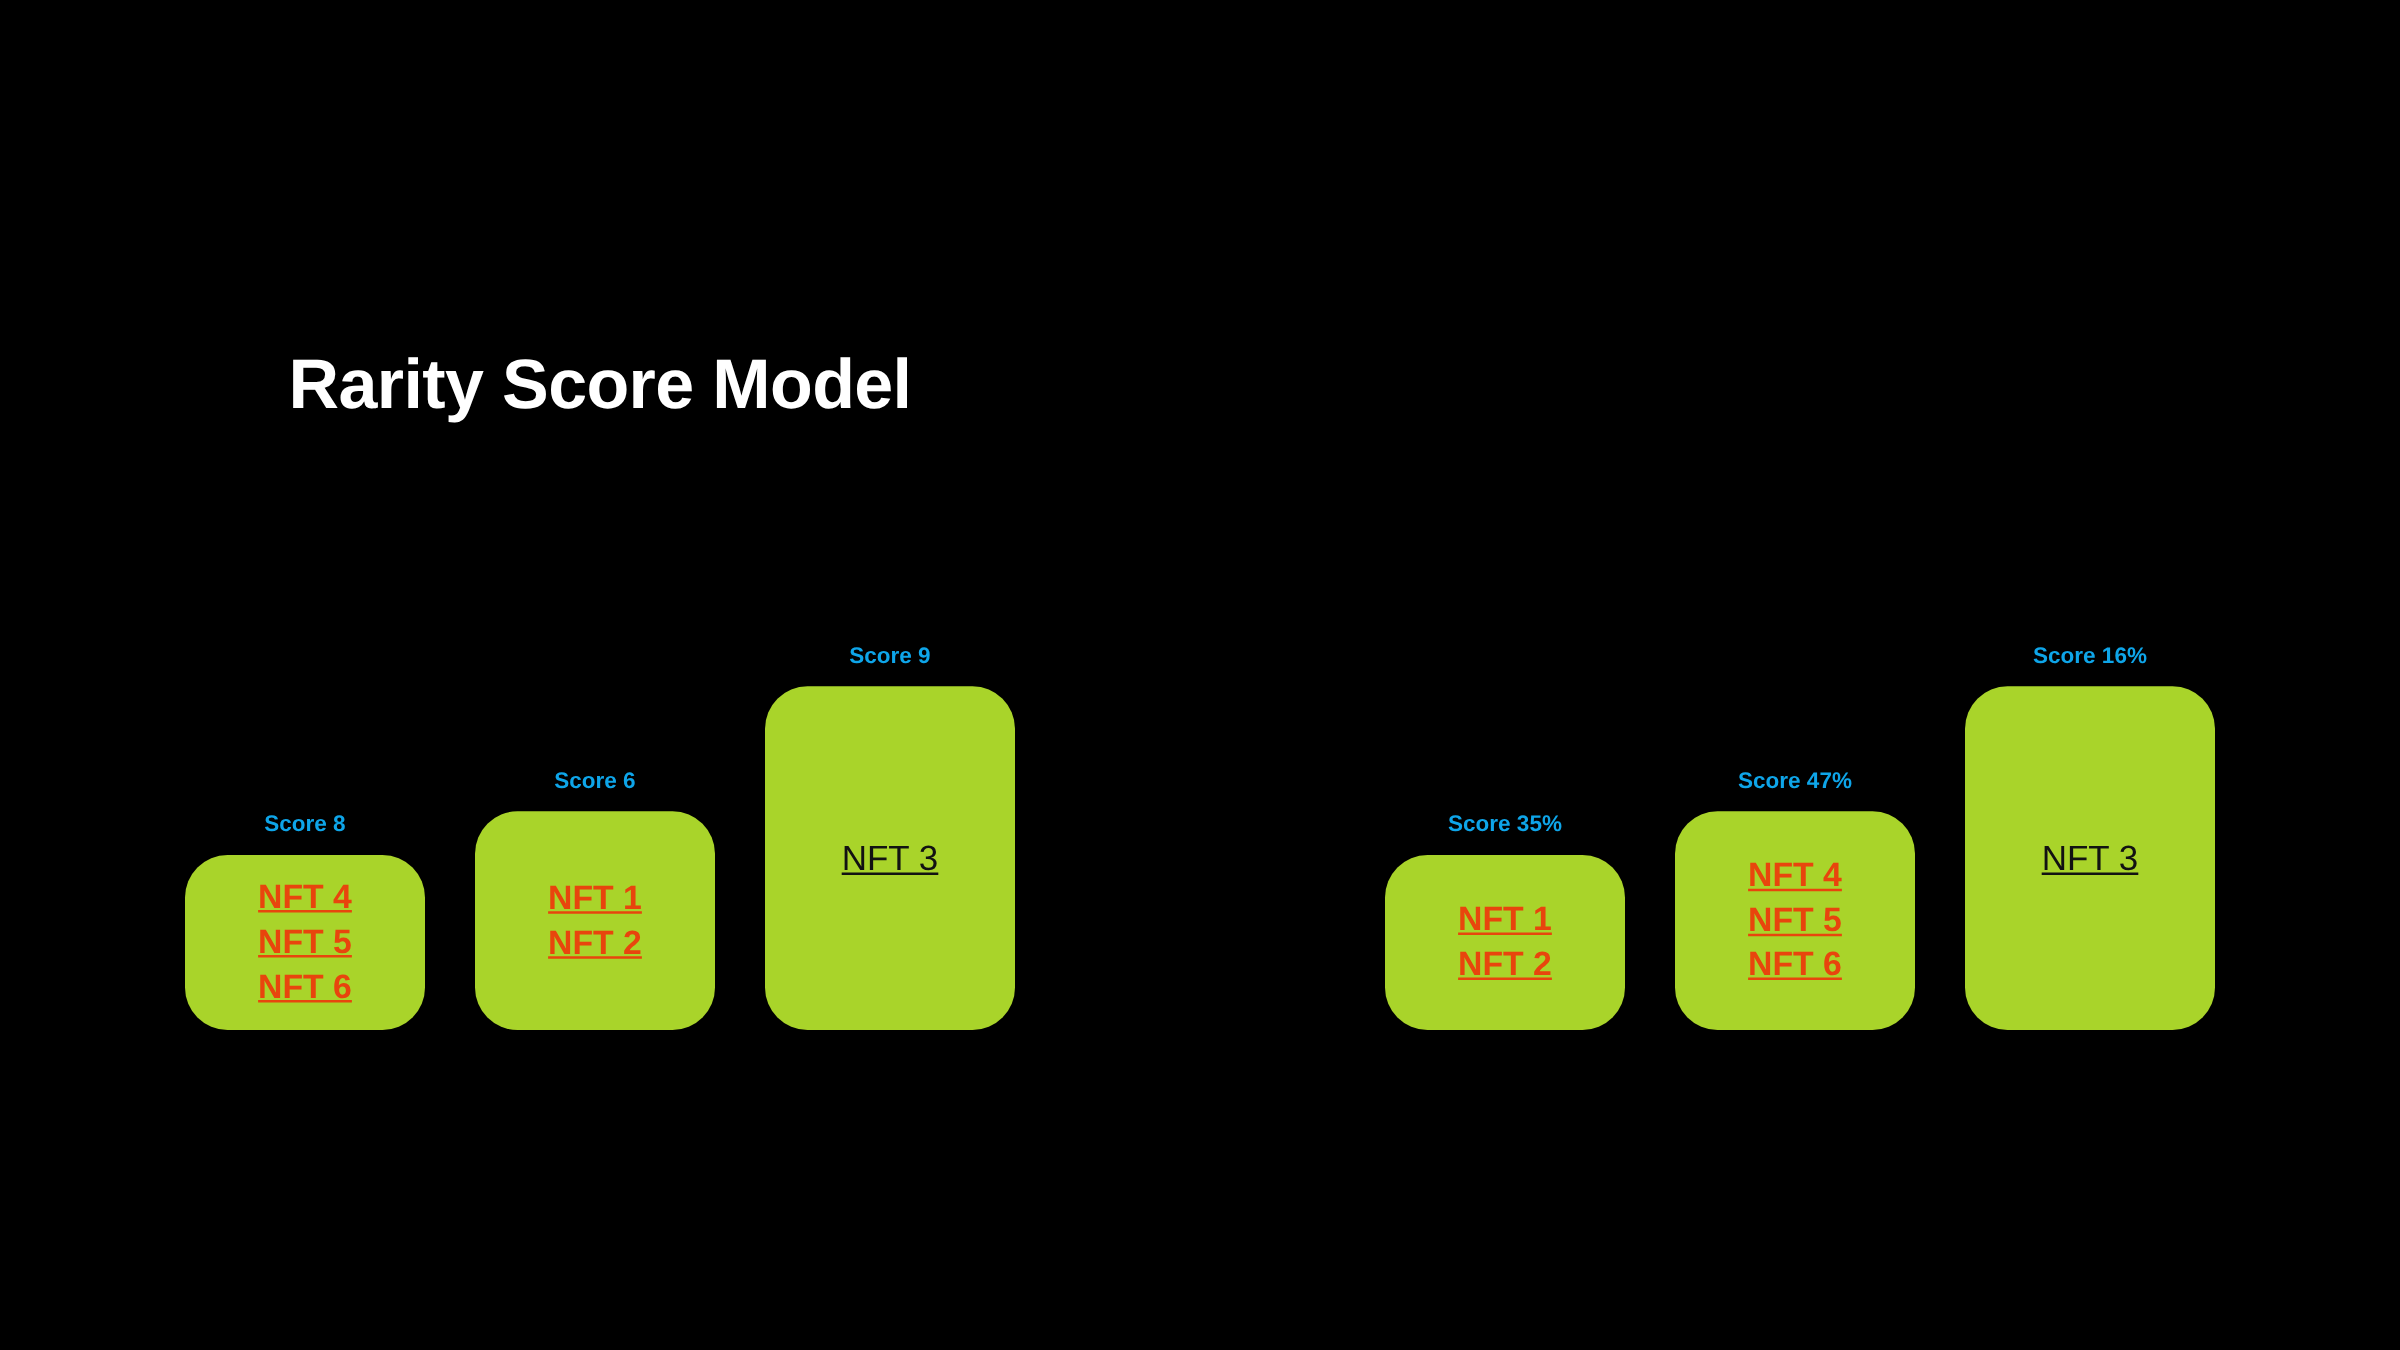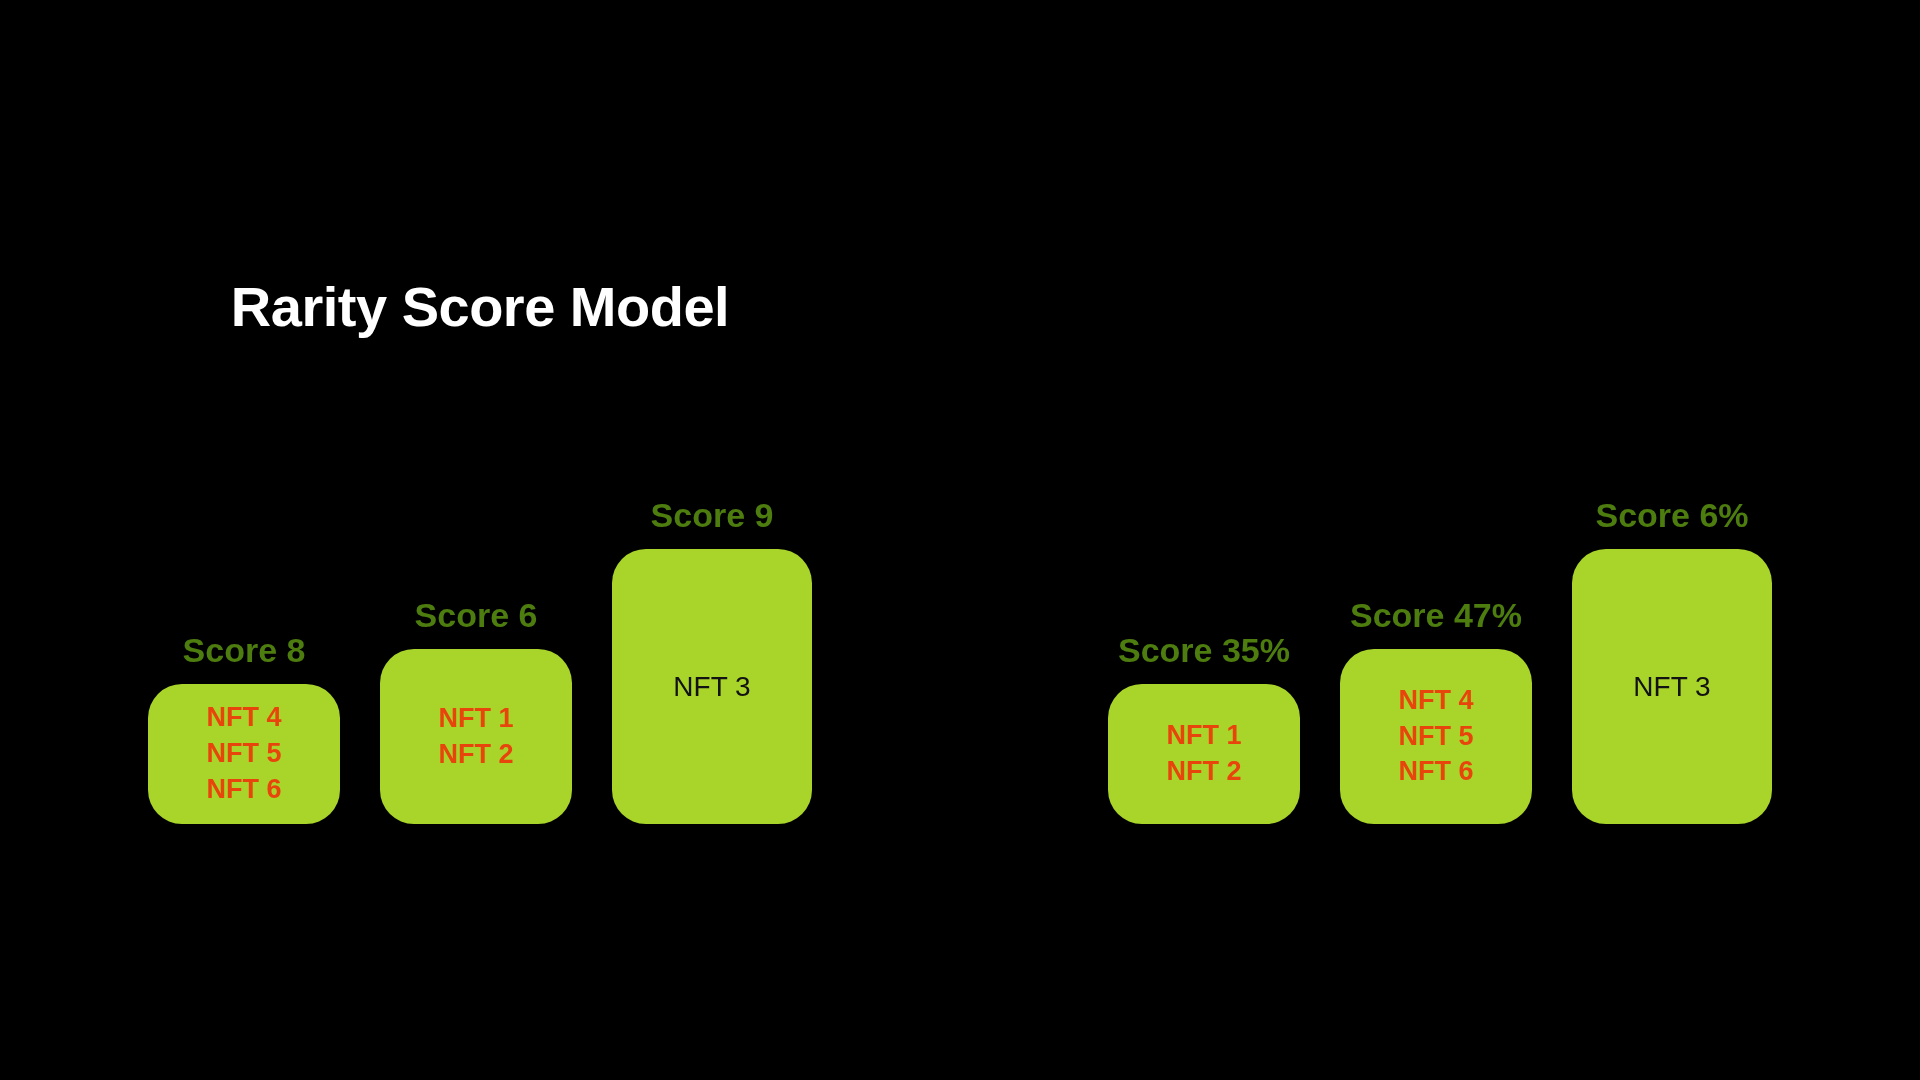--- a/index.html
+++ b/index.html
@@ -55,22 +55,22 @@
 
   .bar-unit {
     position: relative;
     display: flex;
     flex-direction: column;
     align-items: center;
     justify-content: flex-end;
   }
 
   .score-label {
-    color: #4d7c0f;
-    font-size: 34px;
+    color: #0ea5e9;
+    font-size: 18px;
     font-weight: 700;
     letter-spacing: 0px;
     margin-bottom: 14px;
     white-space: nowrap;
     text-align: right;
   }
 
   .bar {
     background: #a9d42a;
     border-radius: 34px;
@@ -80,20 +80,21 @@
     align-items: center;
     justify-content: center;
     overflow: hidden;
   }
 
   .nft-line {
     font-size: 27px;
     font-weight: 700;
     line-height: 1.33;
     white-space: nowrap;
+    text-decoration: underline;
   }
   .nft-line.orange { color: #e8450d; }
   .nft-line.dark   { color: #121212; font-weight: 400; font-size: 28px; }
 </style>
 </head>
 <body>
 
 <div class="stage">
 
   <div class="panel" id="panel-left">
@@ -134,21 +135,21 @@
         </div>
         <div class="bar-unit">
           <div class="score-label">Score 47%</div>
           <div class="bar" style="width: 192px; height: 175px; background: rgb(169, 212, 42);">
             <div class="nft-line orange">NFT 4</div>
             <div class="nft-line orange">NFT 5</div>
             <div class="nft-line orange">NFT 6</div>
           </div>
         </div>
         <div class="bar-unit">
-          <div class="score-label">Score 6%</div>
+          <div class="score-label">Score 16%</div>
           <div class="bar" style="width: 200px; height: 275px; background: rgb(169, 212, 42);">
             <div class="nft-line dark">NFT 3</div>
           </div>
         </div>
       </div>
   </div>
 
 </div>
 
 </body></html>

